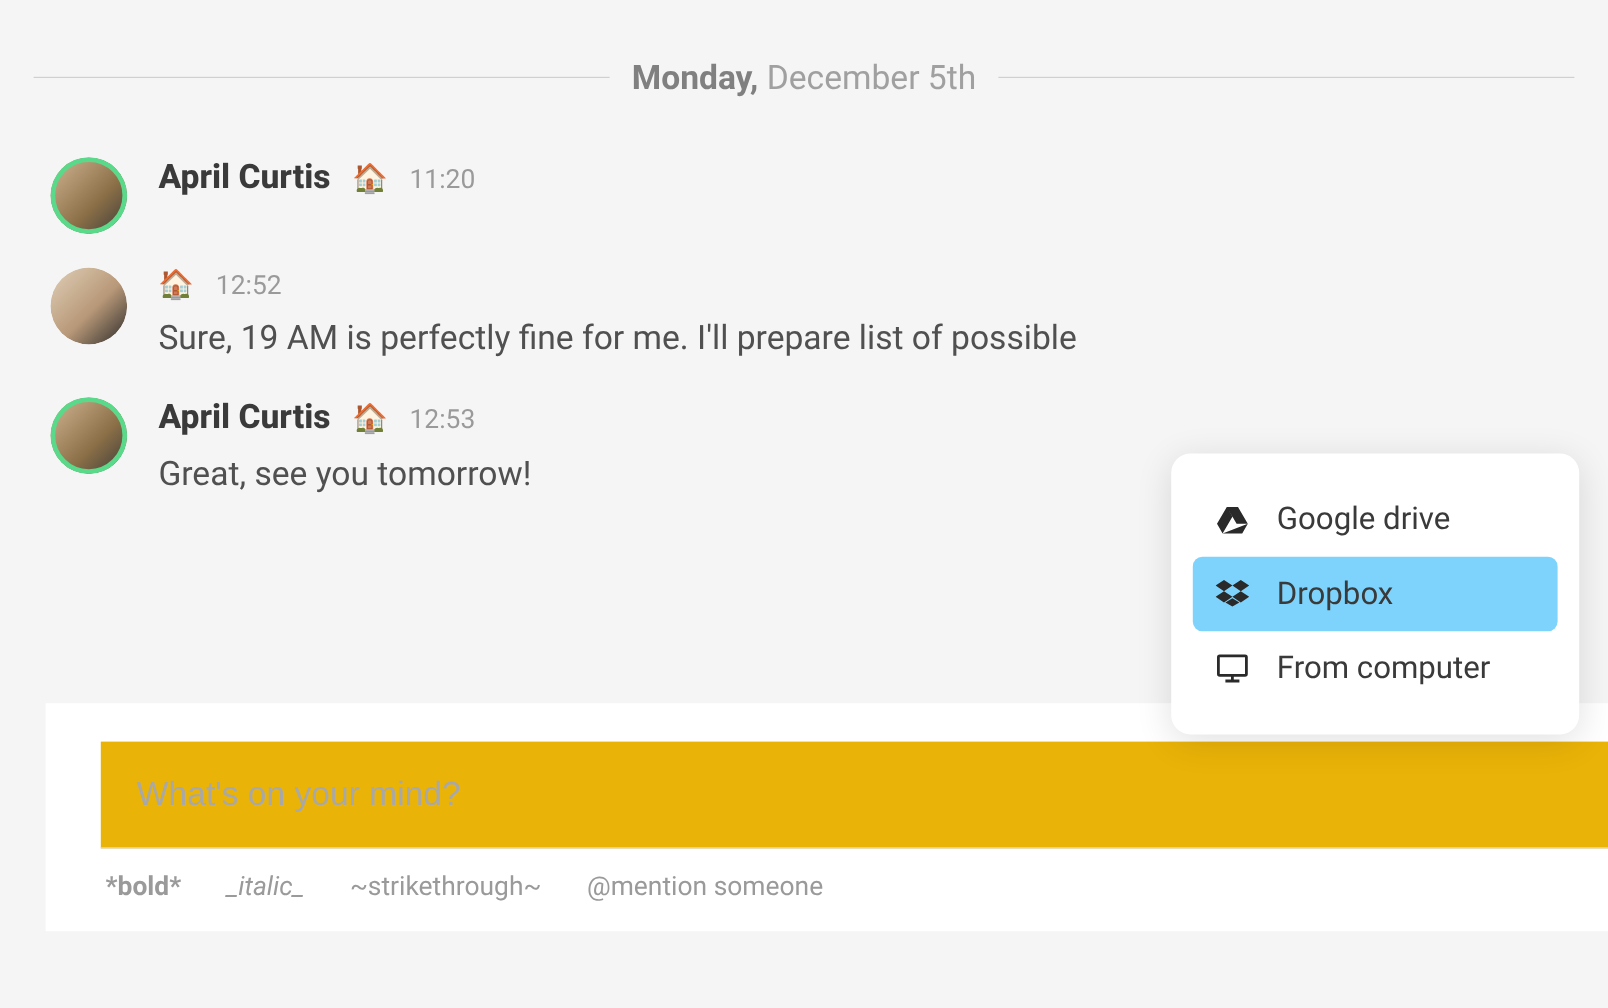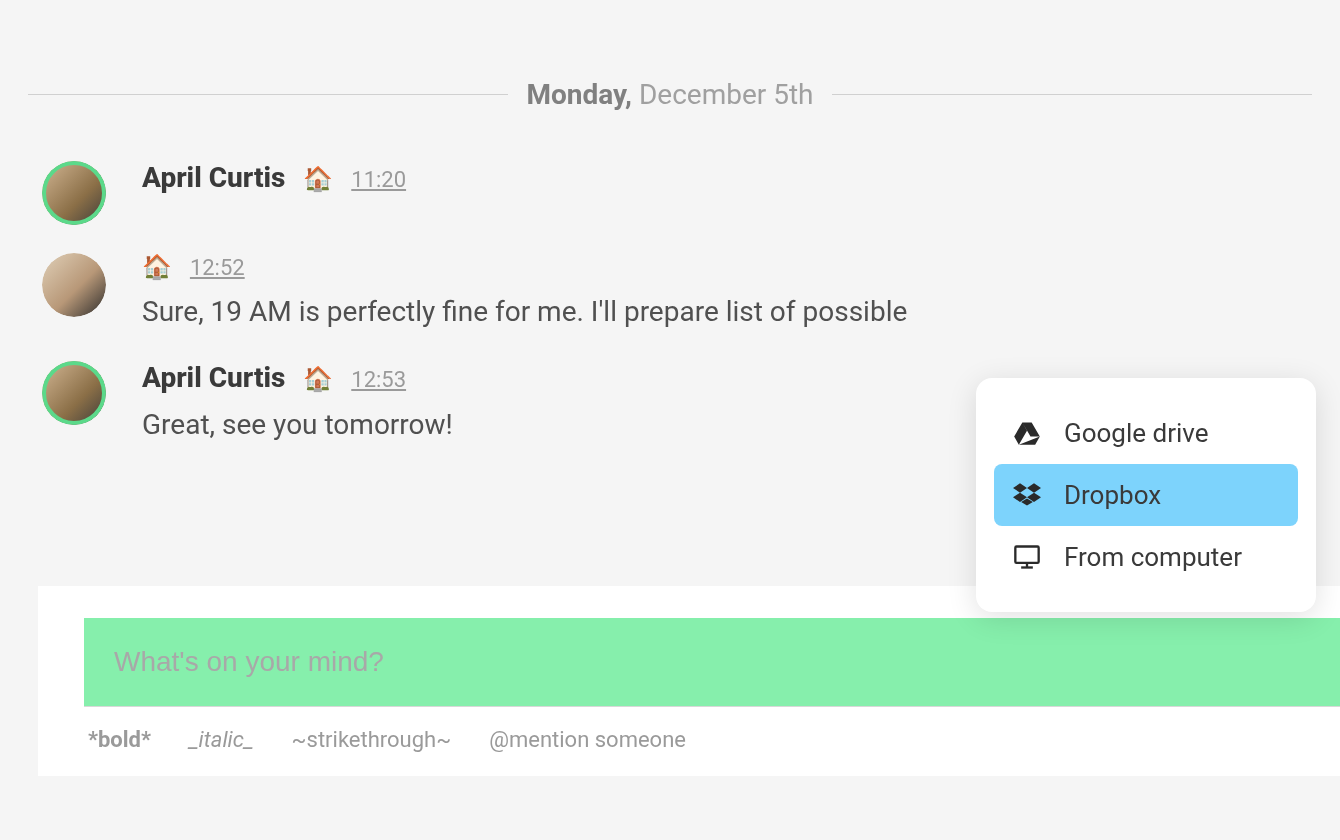--- a/index.html
+++ b/index.html
@@ -8,21 +8,21 @@
       background: #f5f5f5;
       width: 1340px;
       height: 840px;
       overflow: hidden;
       position: relative;
     }
     .date-divider {
       display: flex;
       align-items: center;
       padding: 0 28px;
-      margin-top: 78px;
+      margin-top: 48px;
       justify-content: space-between;
     }
     .date-divider .line {
       flex: 1;
       height: 1px;
       background: #d0d0d0;
     }
     .date-text {
       padding: 0 18px;
       font-size: 28px;
@@ -32,21 +32,20 @@
       font-weight: 700;
       color: #808080;
     }
     .messages {
       padding: 50px 42px 0 42px;
     }
     .msg {
       display: flex;
       align-items: flex-start;
       margin-bottom: 28px;
-      gap: 10px;
     }
     .avatar {
       width: 64px;
       height: 64px;
       border-radius: 50%;
       flex-shrink: 0;
       margin-right: 26px;
       position: relative;
       display: flex;
       align-items: center;
@@ -77,38 +76,37 @@
       font-size: 28px;
       font-weight: 800;
       color: #3a3a3a;
     }
     .house-icon {
       font-size: 24px;
     }
     .time {
       font-size: 22px;
       color: #9a9a9a;
-      text-decoration: underline;
     }
     .msg-text {
       font-size: 28px;
       color: #505050;
       line-height: 1.5;
       max-width: 1080px;
     }
     .composer-wrap {
       position: absolute;
       left: 38px;
       right: 0;
       bottom: 64px;
       background: #fff;
       padding: 32px 0 24px 28px;
     }
     .composer-input-row {
-      background: #86efac;
+      background: #eab308;
       border-bottom: 1px solid #d8d8d8;
       padding: 28px 30px;
       margin-left: 18px;
     }
     .composer-input {
       width: 100%;
       border: none;
       background: transparent;
       font-size: 28px;
       color: #606060;

